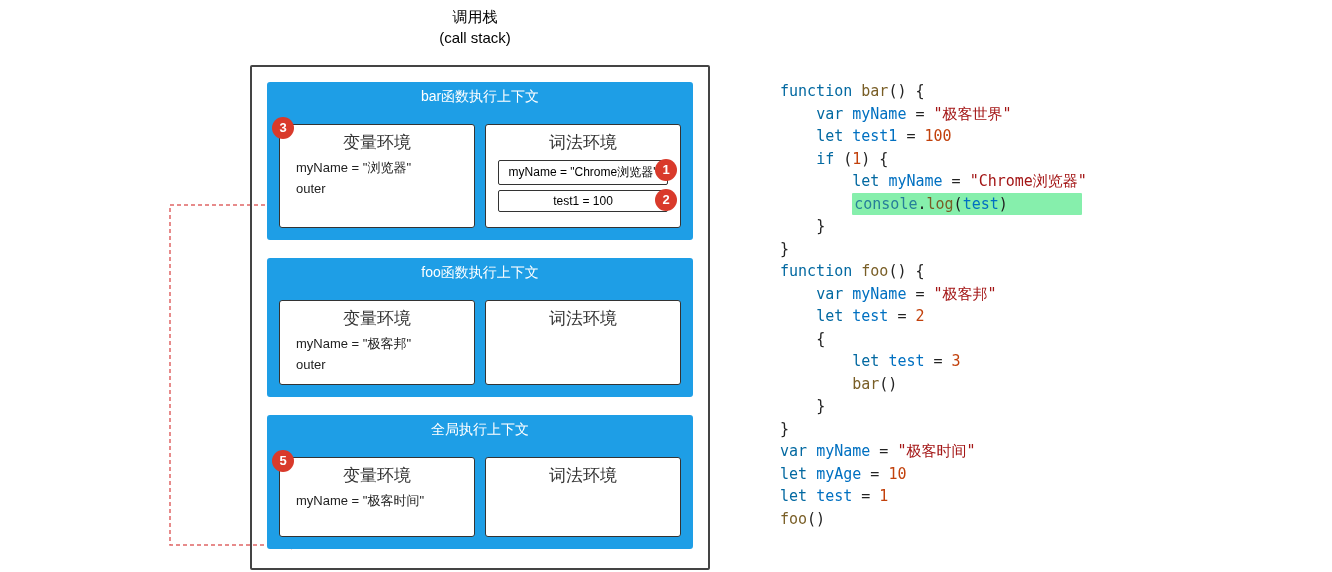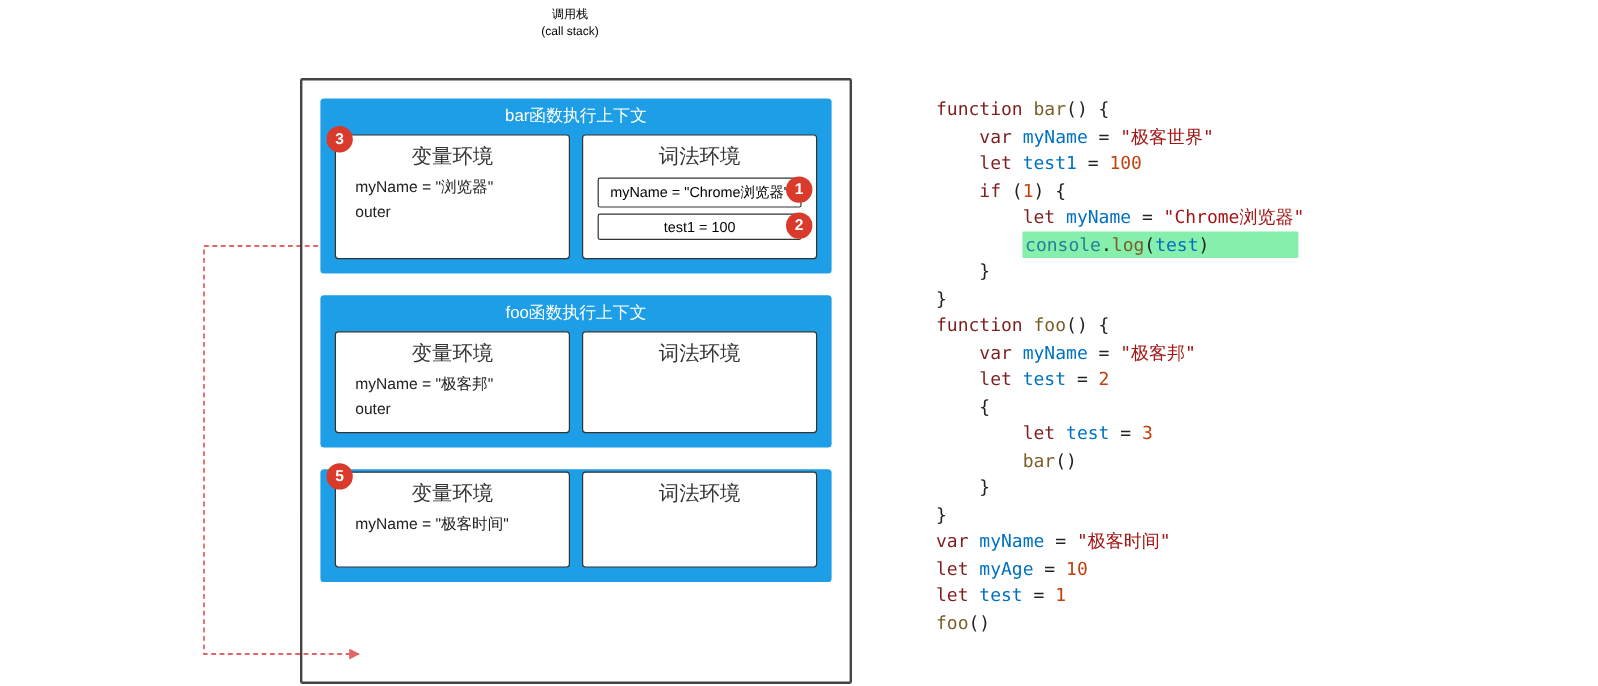--- a/index.html
+++ b/index.html
@@ -11,21 +11,21 @@
     width: 1332px;
     height: 572px;
     position: relative;
   }
   .title-area {
     position: absolute;
     left: 235px;
     top: 6px;
     width: 480px;
     text-align: center;
-    font-size: 10px;
+    font-size: 15px;
     color: #000;
     line-height: 1.4;
   }
   .stack-frame {
     position: absolute;
     left: 250px;
     top: 65px;
     width: 460px;
     height: 505px;
     border: 2px solid #444;
@@ -36,21 +36,21 @@
     border: 2px solid #1e9ee6;
     background: #1e9ee6;
     border-radius: 3px;
     margin-bottom: 18px;
     position: relative;
   }
   .ctx-title {
     color: #fff;
     text-align: center;
     font-size: 14px;
-    padding: 4px 0 6px 0;
+    padding: 4px 0 18px 0;
   }
   .env-row {
     display: flex;
     padding: 0 10px 10px 10px;
     gap: 10px;
   }
   .env-box {
     background: #fff;
     border: 1.5px solid #333;
     border-radius: 3px;
@@ -103,21 +103,21 @@
     position: absolute;
     left: 780px;
     top: 80px;
     width: 450px;
     font-family: Menlo, Consolas, monospace;
     font-size: 15px;
     line-height: 1.5;
     white-space: pre;
     color: #222;
   }
-  .tok-kw { color: #7f1d1d; }
+  .tok-kw { color: #0369a1; }
   .tok-id { color: #0070c1; }
   .tok-fn { color: #795e26; }
   .tok-str { color: #a31515; }
   .tok-num { color: #c2410c; }
   .tok-var { color: #267f99; }
   .hl-line { background: #86efac; display: inline-block; border-radius: 1px; padding: 0 2px; }
 
   
   svg.conn {
     position: absolute;
@@ -184,20 +184,21 @@
           <div>outer</div>
         </div>
       </div>
       <div class="env-box">
         <div class="env-label">词法环境</div>
       </div>
     </div>
   </div>
 
   <div class="ctx" style="margin-bottom:0;">
+    <div class="ctx-title">全局执行上下文</div>
     <div class="env-row">
       <div class="env-box">
         <div class="circ" style="left:-8px;top:-8px;">5</div>
         <div class="env-label">变量环境</div>
         <div class="env-content">
           <div>myName = "极客时间"</div>
         </div>
       </div>
       <div class="env-box">
         <div class="env-label">词法环境</div>

